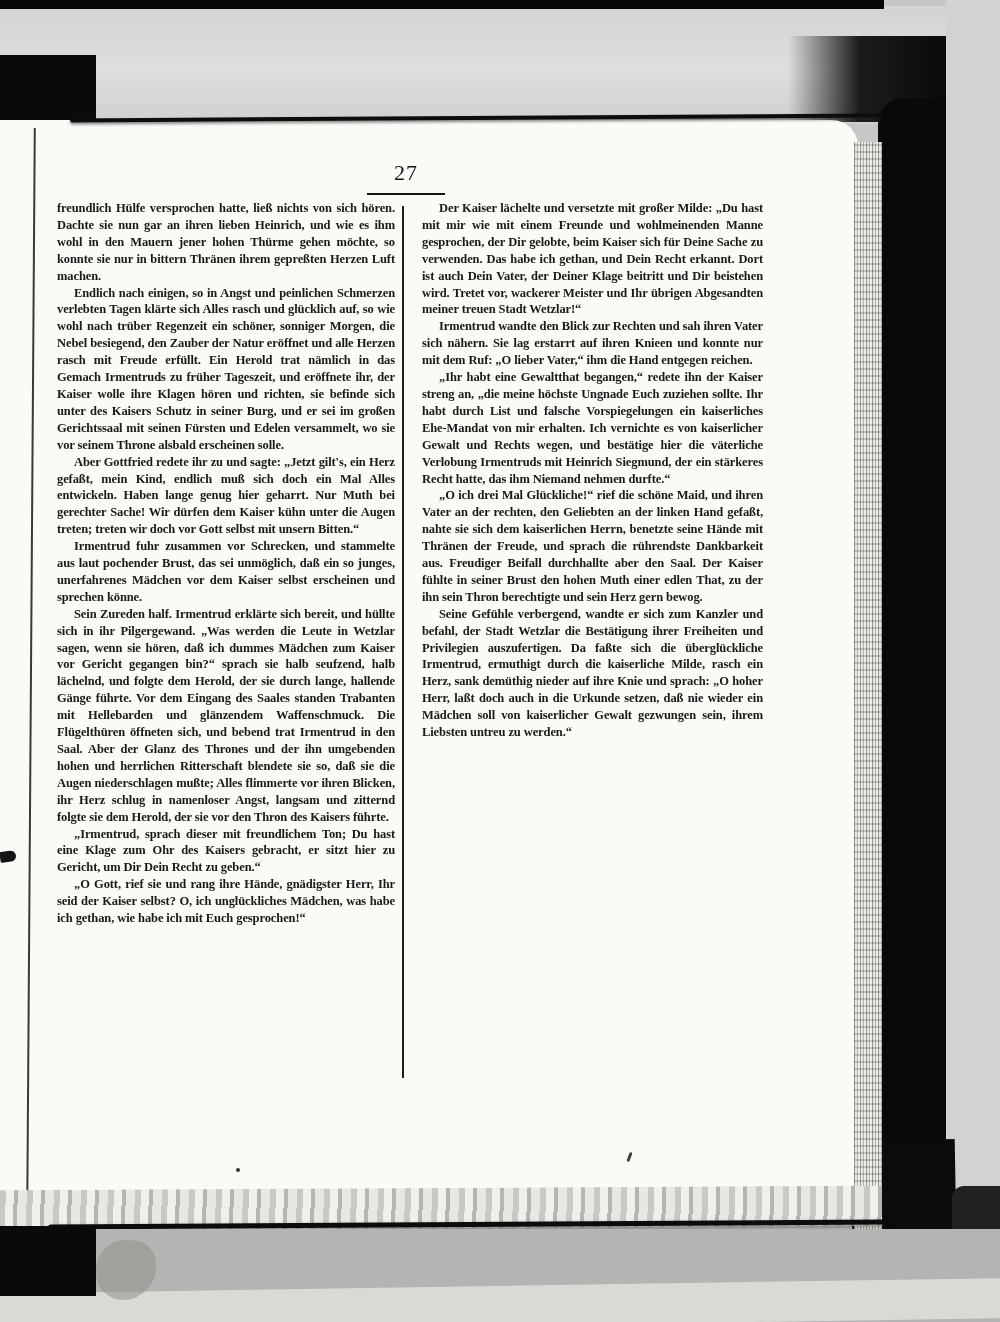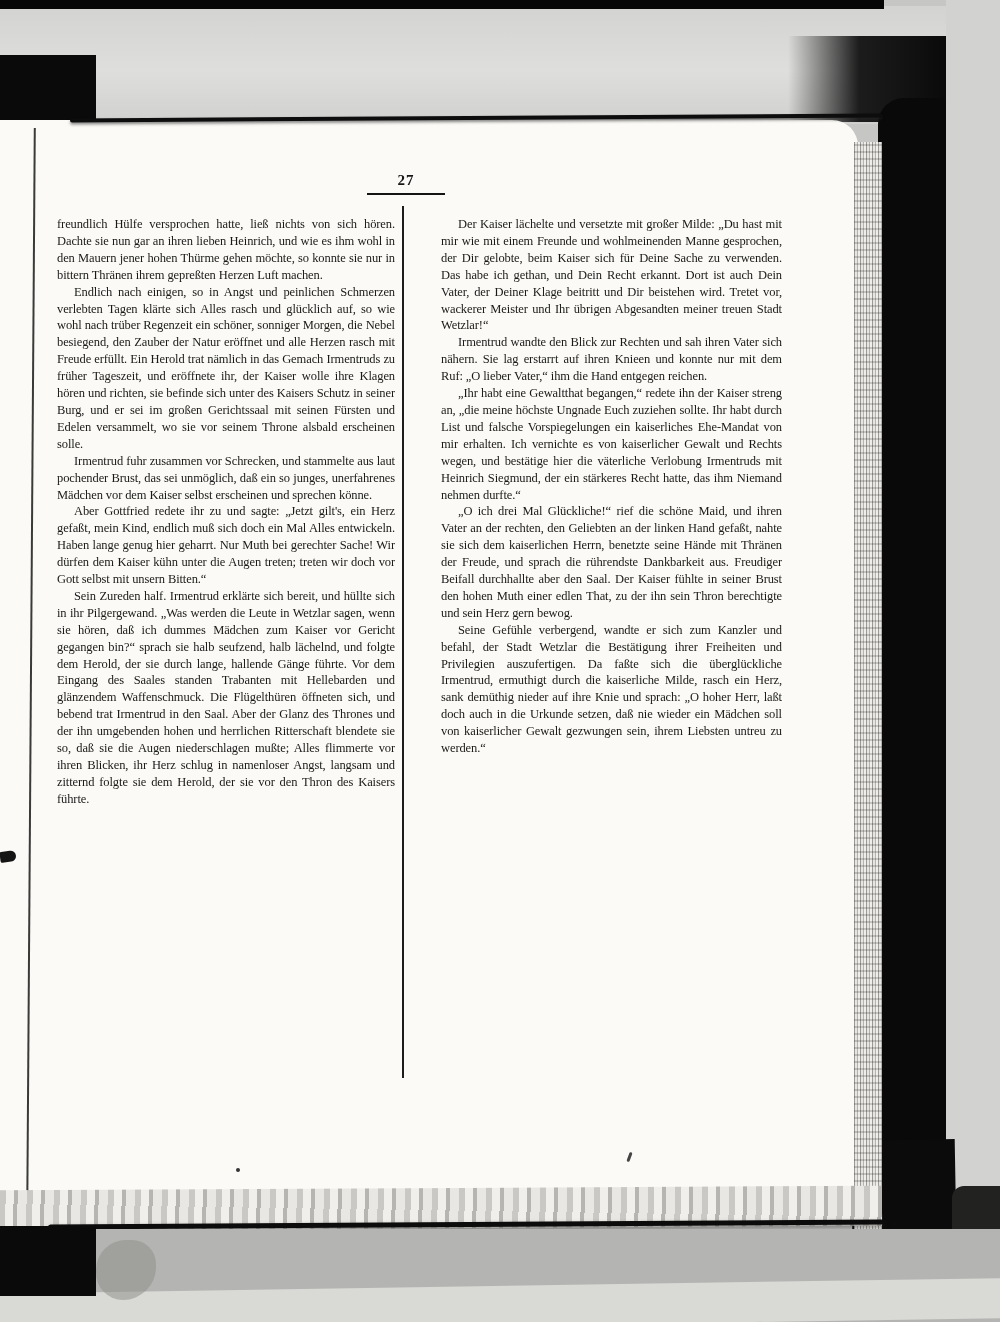--- a/index.html
+++ b/index.html
@@ -52,30 +52,30 @@
           transform:rotate(-0.9deg); transform-origin:left top; }
   .bottomleft-black { left:0; top:1226px; width:96px; height:70px; background:#0a0a0a; }
   .bottomleft-blob  { left:96px; top:1240px; width:60px; height:60px; background:#8f8f8c;
           border-radius:50% 40% 55% 45%; opacity:.55; }
   .left-margin-dash { left:0; top:851px; width:16px; height:11px; background:#141414;
           border-radius:2px 6px 6px 2px; transform:rotate(-8deg); }
   .speck1 { left:236px; top:1168px; width:4px; height:4px; background:#333; border-radius:50%; }
   .speck2 { left:628px; top:1152px; width:3px; height:10px; background:#444; border-radius:2px; transform:rotate(20deg); }
 
   
-  .page-number-wrap { left:356px; top:172px; width:100px; text-align:center;
-          color:#161616; font-size:15px; font-weight:bold; letter-spacing:1px; }
+  .page-number-wrap { left:356px; top:160px; width:100px; text-align:center;
+          color:#161616; font-size:22px; font-weight:normal; letter-spacing:1px; }
   .page-number-rule { left:367px; top:193px; width:78px; height:2px; background:#141414; }
   .column-rule { left:402px; top:206px; width:2px; height:872px; background:#1c1c1c; }
 
   .text-col { top:200px; height:878px; overflow:hidden; color:#191917;
-          font-size:12.5px; line-height:16.9px; font-weight:normal;
-          text-align:justify; letter-spacing:-0.1px;margin-top:16px; }
+          font-size:12.5px; line-height:16.9px; font-weight:bold;
+          text-align:justify; letter-spacing:-0.1px; }
   .text-col.left  { left:57px;  width:338px; }
-  .text-col.right { left:441px; width:341px; }
+  .text-col.right { left:422px; width:341px; }
   .text-col p { margin:0; text-indent:17px; }
   .text-col p.no-indent { text-indent:0; }
 </style>
 </head>
 <body>
 
 <div id="scan">
 
   <div class="abs top-gray"></div>
   <div class="abs top-black-bar"></div>
@@ -103,23 +103,25 @@
   <div class="abs speck2"></div>
 
   <div class="abs page-number-wrap">27</div>
   <div class="abs page-number-rule"></div>
 
   <div class="abs column-rule"></div>
 
   <div class="abs text-col left" id="col-left">
       <p class="no-indent">freundlich Hülfe versprochen hatte, ließ nichts von sich hören. Dachte sie nun gar an ihren lieben Heinrich, und wie es ihm wohl in den Mauern jener hohen Thürme gehen möchte, so konnte sie nur in bittern Thränen ihrem gepreßten Herzen Luft machen.</p>
       <p>Endlich nach einigen, so in Angst und peinlichen Schmerzen verlebten Tagen klärte sich Alles rasch und glücklich auf, so wie wohl nach trüber Regenzeit ein schöner, sonniger Morgen, die Nebel besiegend, den Zauber der Natur eröffnet und alle Herzen rasch mit Freude erfüllt. Ein Herold trat nämlich in das Gemach Irmentruds zu früher Tageszeit, und eröffnete ihr, der Kaiser wolle ihre Klagen hören und richten, sie befinde sich unter des Kaisers Schutz in seiner Burg, und er sei im großen Gerichtssaal mit seinen Fürsten und Edelen versammelt, wo sie vor seinem Throne alsbald erscheinen solle.</p>
+      <p>Aber Gottfried redete ihr zu und sagte: „Jetzt gilt's, ein Herz gefaßt, mein Kind, endlich muß sich doch ein Mal Alles entwickeln. Haben lange genug hier geharrt. Nur Muth bei gerechter Sache! Wir dürfen dem Kaiser kühn unter die Augen treten; treten wir doch vor Gott selbst mit unsern Bitten.“</p>
       <p>Irmentrud fuhr zusammen vor Schrecken, und stammelte aus laut pochender Brust, das sei unmöglich, daß ein so junges, unerfahrenes Mädchen vor dem Kaiser selbst erscheinen und sprechen könne.</p>
-      <p>Aber Gottfried redete ihr zu und sagte: „Jetzt gilt's, ein Herz gefaßt, mein Kind, endlich muß sich doch ein Mal Alles entwickeln. Haben lange genug hier geharrt. Nur Muth bei gerechter Sache! Wir dürfen dem Kaiser kühn unter die Augen treten; treten wir doch vor Gott selbst mit unsern Bitten.“</p>
       <p>Sein Zureden half. Irmentrud erklärte sich bereit, und hüllte sich in ihr Pilgergewand. „Was werden die Leute in Wetzlar sagen, wenn sie hören, daß ich dummes Mädchen zum Kaiser vor Gericht gegangen bin?“ sprach sie halb seufzend, halb lächelnd, und folgte dem Herold, der sie durch lange, hallende Gänge führte. Vor dem Eingang des Saales standen Trabanten mit Hellebarden und glänzendem Waffenschmuck. Die Flügelthüren öffneten sich, und bebend trat Irmentrud in den Saal. Aber der Glanz des Thrones und der ihn umgebenden hohen und herrlichen Ritterschaft blendete sie so, daß sie die Augen niederschlagen mußte; Alles flimmerte vor ihren Blicken, ihr Herz schlug in namenloser Angst, langsam und zitternd folgte sie dem Herold, der sie vor den Thron des Kaisers führte.</p>
+      <p>„Irmentrud, sprach dieser mit freundlichem Ton; Du hast eine Klage zum Ohr des Kaisers gebracht, er sitzt hier zu Gericht, um Dir Dein Recht zu geben.“</p>
+      <p>„O Gott, rief sie und rang ihre Hände, gnädigster Herr, Ihr seid der Kaiser selbst? O, ich unglückliches Mädchen, was habe ich gethan, wie habe ich mit Euch gesprochen!“</p>
     </div>
 
   <div class="abs text-col right" id="col-right">
       <p>Der Kaiser lächelte und versetzte mit großer Milde: „Du hast mit mir wie mit einem Freunde und wohlmeinenden Manne gesprochen, der Dir gelobte, beim Kaiser sich für Deine Sache zu verwenden. Das habe ich gethan, und Dein Recht erkannt. Dort ist auch Dein Vater, der Deiner Klage beitritt und Dir beistehen wird. Tretet vor, wackerer Meister und Ihr übrigen Abgesandten meiner treuen Stadt Wetzlar!“</p>
       <p>Irmentrud wandte den Blick zur Rechten und sah ihren Vater sich nähern. Sie lag erstarrt auf ihren Knieen und konnte nur mit dem Ruf: „O lieber Vater,“ ihm die Hand entgegen reichen.</p>
       <p>„Ihr habt eine Gewaltthat begangen,“ redete ihn der Kaiser streng an, „die meine höchste Ungnade Euch zuziehen sollte. Ihr habt durch List und falsche Vorspiegelungen ein kaiserliches Ehe-Mandat von mir erhalten. Ich vernichte es von kaiserlicher Gewalt und Rechts wegen, und bestätige hier die väterliche Verlobung Irmentruds mit Heinrich Siegmund, der ein stärkeres Recht hatte, das ihm Niemand nehmen durfte.“</p>
       <p>„O ich drei Mal Glückliche!“ rief die schöne Maid, und ihren Vater an der rechten, den Geliebten an der linken Hand gefaßt, nahte sie sich dem kaiserlichen Herrn, benetzte seine Hände mit Thränen der Freude, und sprach die rührendste Dankbarkeit aus. Freudiger Beifall durchhallte aber den Saal. Der Kaiser fühlte in seiner Brust den hohen Muth einer edlen That, zu der ihn sein Thron berechtigte und sein Herz gern bewog.</p>
       <p>Seine Gefühle verbergend, wandte er sich zum Kanzler und befahl, der Stadt Wetzlar die Bestätigung ihrer Freiheiten und Privilegien auszufertigen. Da faßte sich die überglückliche Irmentrud, ermuthigt durch die kaiserliche Milde, rasch ein Herz, sank demüthig nieder auf ihre Knie und sprach: „O hoher Herr, laßt doch auch in die Urkunde setzen, daß nie wieder ein Mädchen soll von kaiserlicher Gewalt gezwungen sein, ihrem Liebsten untreu zu werden.“</p>
     </div>
 

